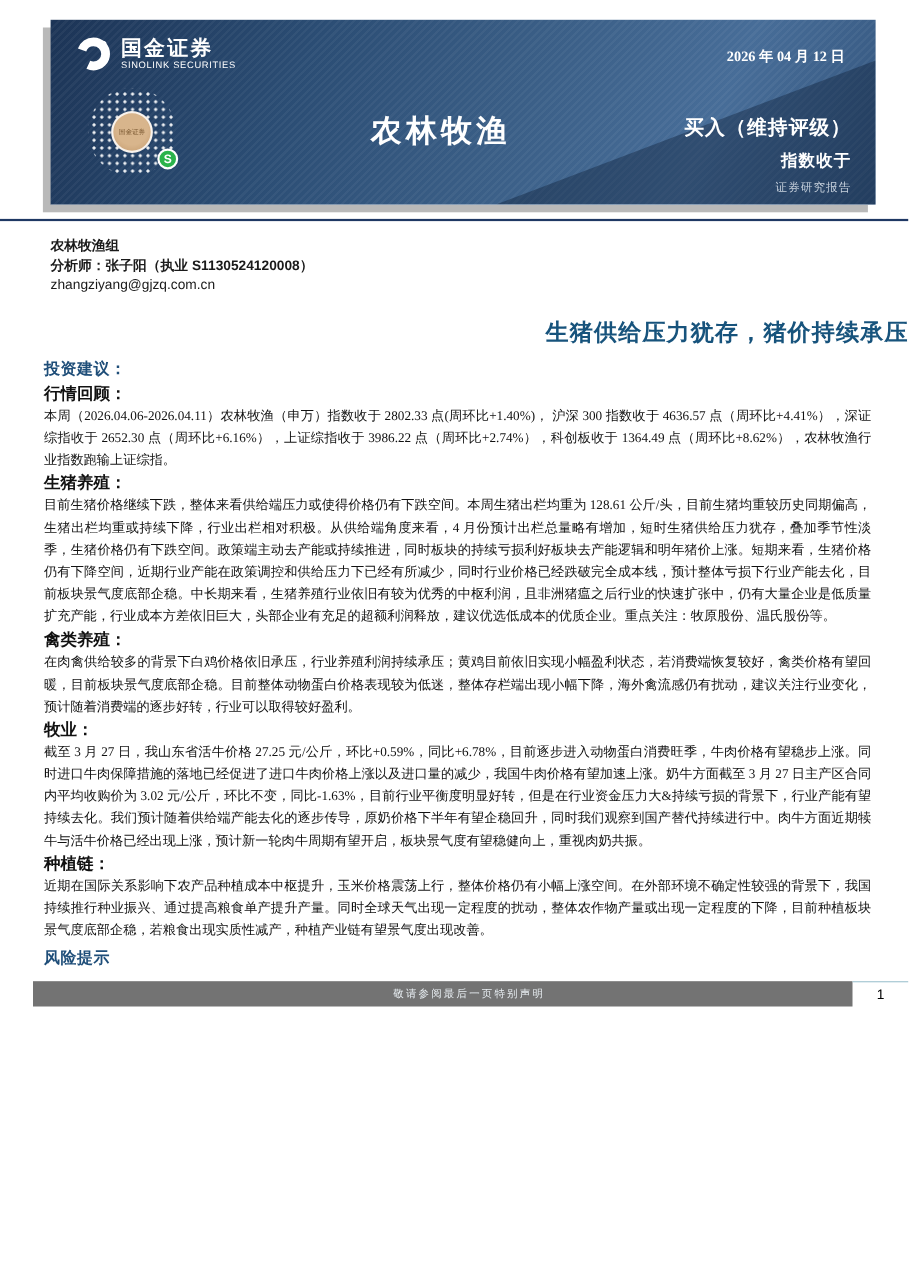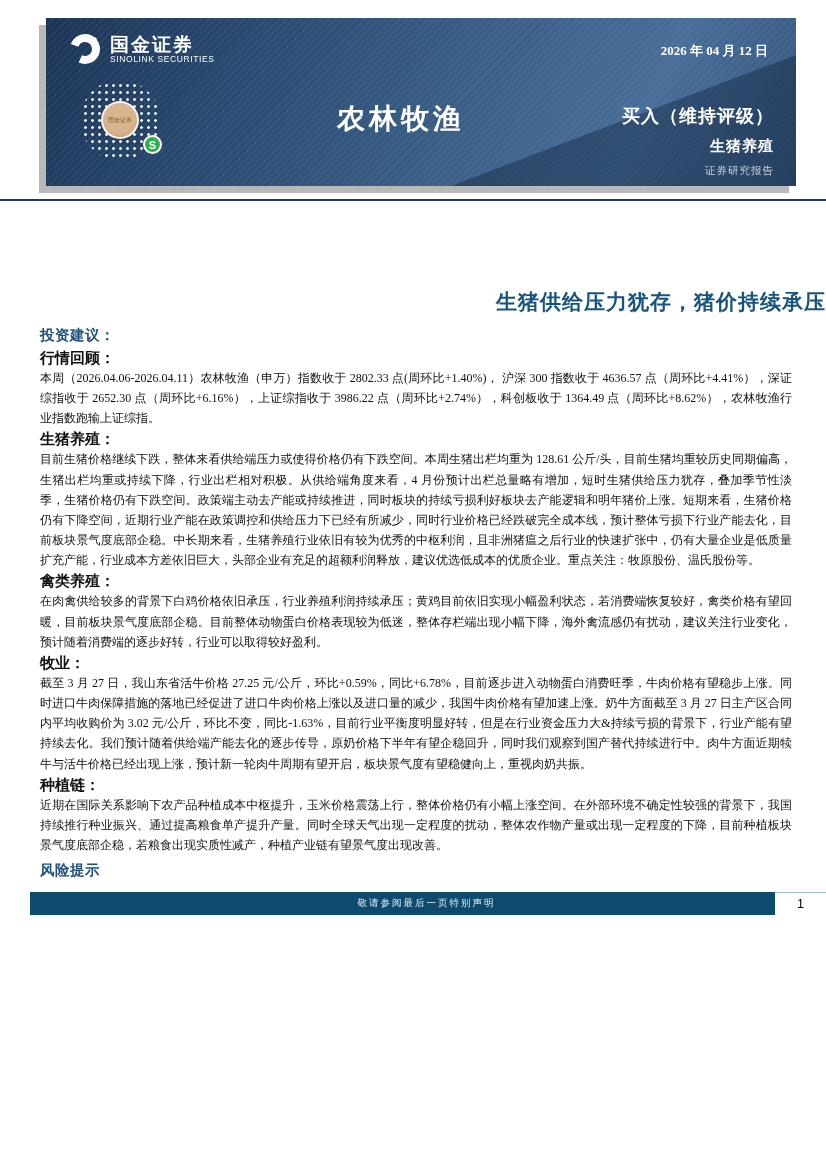--- a/index.html
+++ b/index.html
@@ -65,21 +65,21 @@
 
   .content { position:absolute; left:40px; top:326px; width:752px; }
   .h-primary { color:#1f4e79; font-size:14.5px; font-weight:bold; font-family:"Liberation Sans",sans-serif;
     margin-bottom:4px; letter-spacing:0.5px; }
   .sub-heading { font-size:15px; font-weight:bold; color:#111; margin-top:2px; }
   .content p { font-size:12px; color:#111; line-height:1.68; text-align:justify; margin-bottom:1px; }
   .h-risk { color:#1f4e79; font-size:14.5px; font-weight:bold; font-family:"Liberation Sans",sans-serif;
     margin-top:6px; margin-bottom:4px; letter-spacing:0.5px; }
 
   
-  .footer-bar { position:absolute; left:30px; bottom:14px; width:745px; height:23px; background:#0c4a6e;
+  .footer-bar { position:absolute; left:30px; bottom:14px; width:745px; height:23px; background:#737373;
     color:#e8eef2; font-size:9.5px; display:flex; align-items:center; justify-content:center; letter-spacing:2px;padding-left:48px; }
   .footer-page { position:absolute; right:0; bottom:14px; width:51px; height:23px; border-top:1px solid #9fc3cf;
     color:#000; font-size:12.5px; display:flex; align-items:center; justify-content:center;
     font-family:"Liberation Sans",sans-serif; }
 </style>
 </head>
 <body>
 
 <div class="page">
 
@@ -98,26 +98,31 @@
     <div class="qr">
       <div class="qr-center">
         <span>国金证券</span>
       </div>
       <div class="qr-wechat">S</div>
     </div>
 
     <div class="banner-title">农林牧渔</div>
     <div class="banner-date">2026 年 04 月 12 日</div>
     <div class="banner-rating">买入（维持评级）</div>
-    <div class="banner-reporttype">生猪养殖</div>
+    <div class="banner-reporttype">指数收于</div>
     <div class="banner-category">证券研究报告</div>
   </div>
 
   <div class="header-rule"></div>
 
+  <div class="analyst">
+    <div class="b">农林牧渔组</div>
+    <div class="b">分析师：张子阳（执业 S1130524120008）</div>
+    <div class="email">zhangziyang@gjzq.com.cn</div>
+  </div>
 
   <div class="report-title">生猪供给压力犹存，猪价持续承压</div>
 
   <div class="content">
     <div class="h-primary">投资建议：</div>
 
     <div>
       <div class="sub-heading">行情回顾：</div>
       <p>本周（2026.04.06-2026.04.11）农林牧渔（申万）指数收于 2802.33 点(周环比+1.40%)， 沪深 300 指数收于 4636.57 点（周环比+4.41%），深证综指收于 2652.30 点（周环比+6.16%），上证综指收于 3986.22 点（周环比+2.74%），科创板收于 1364.49 点（周环比+8.62%），农林牧渔行业指数跑输上证综指。</p>
     </div>

